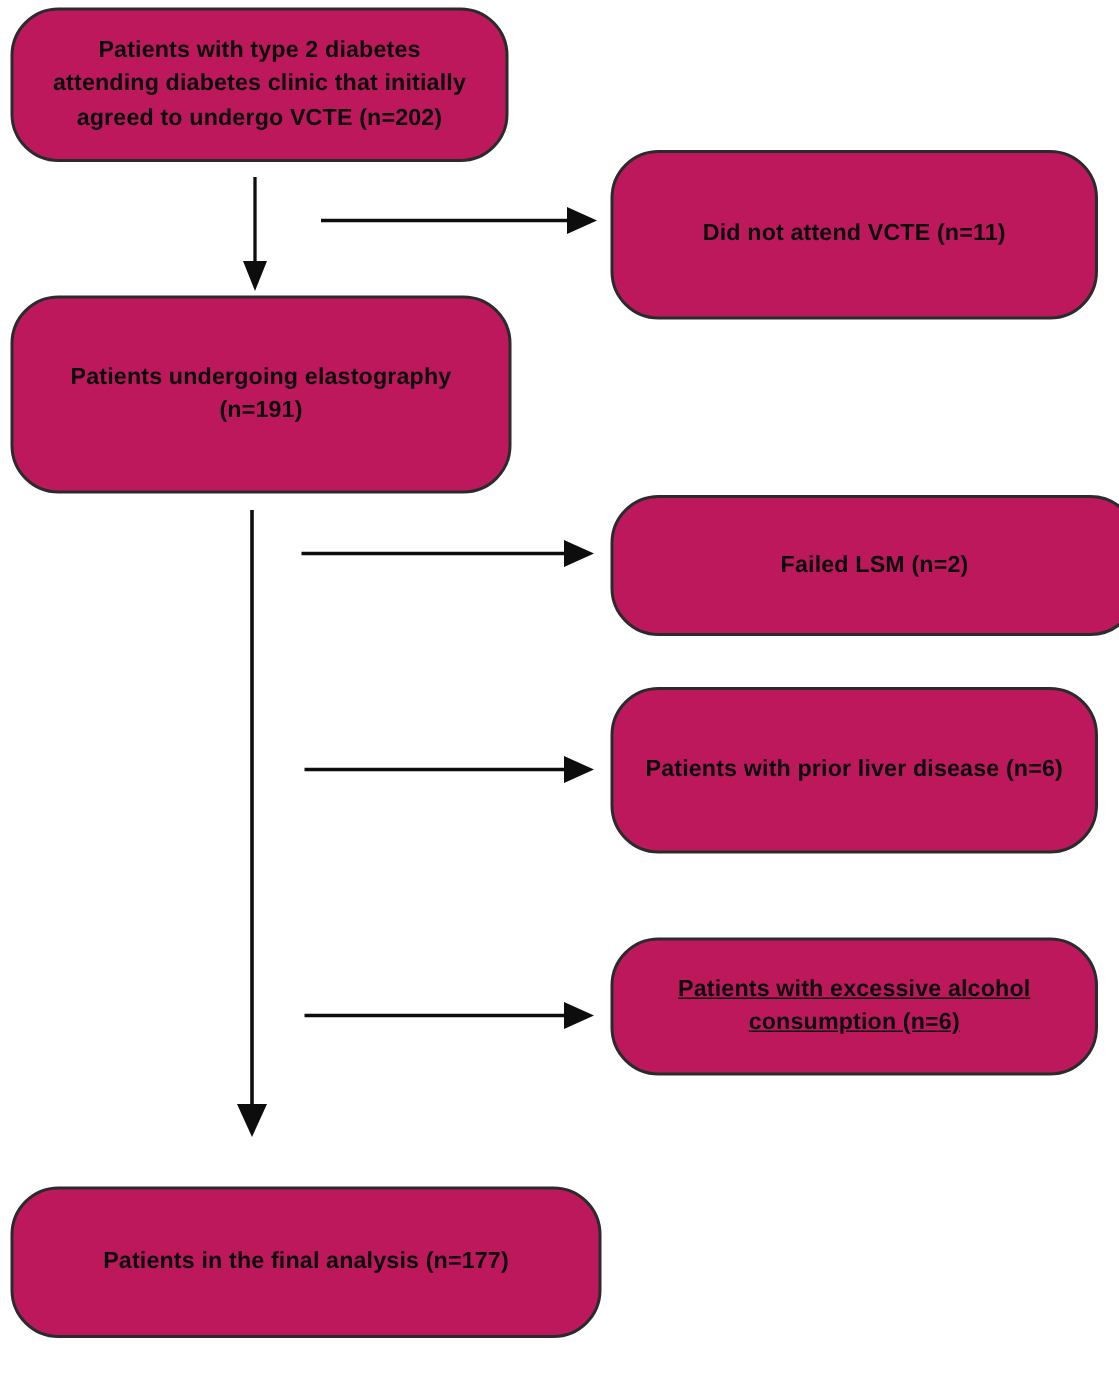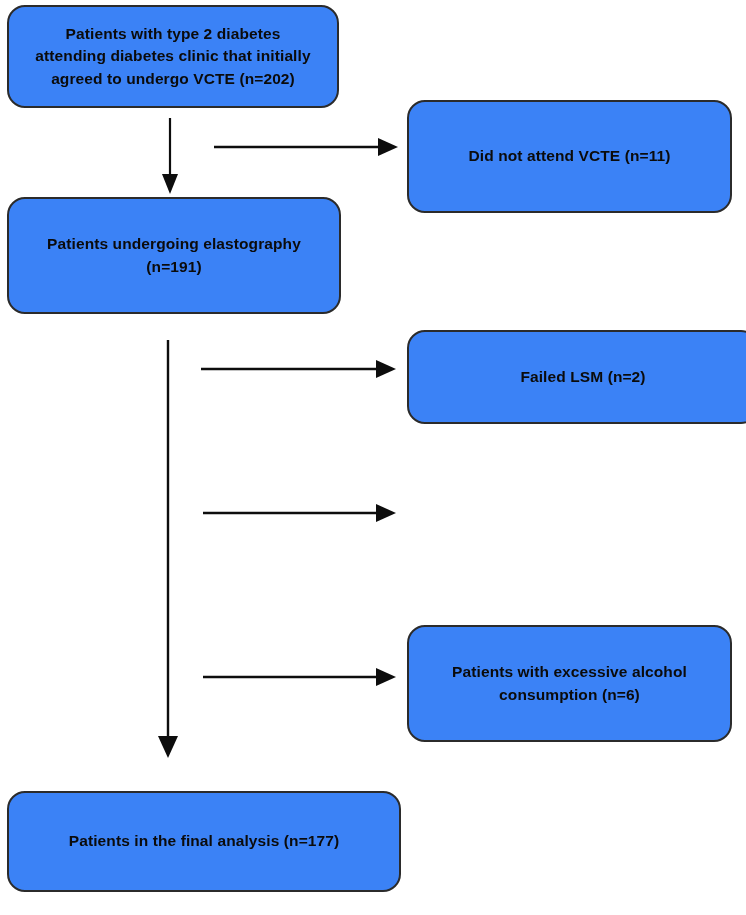--- a/index.html
+++ b/index.html
@@ -13,50 +13,50 @@
   #canvas {
     position: relative;
     width: 746px;
     height: 915px;
     background: #ffffff;
     overflow: hidden;
   }
   .node {
     position: absolute;
     box-sizing: border-box;
-    background: #3b82f6;
+    background: #be185d;
     border: 2.5px solid #2b2b2b;
-    border-radius: 18px;
+    border-radius: 32px;
     display: flex;
     align-items: center;
     justify-content: flex-start;
     text-align: center;
     color: #0b0b0b;
     font-size: 15.5px;
     line-height: 1.45;
     letter-spacing: 0.1px;
     padding: 4px 14px;
     font-weight: 700;
   }
   .node .label {
     display: block;
     width: 100%;
     white-space: pre-line;
   }
 
   
   #node-enrolled   { left: 7px;   top: 5px;   width: 332px; height: 103px; }
-  #node-elastography { left: 7px; top: 197px; width: 334px; height: 117px; }
+  #node-elastography { left: 7px; top: 197px; width: 334px; height: 132px; }
   #node-final      { left: 7px;   top: 791px; width: 394px; height: 101px; }
 
   
   #node-noattend   { left: 407px; top: 100px; width: 325px; height: 113px; }
   #node-failedlsm  { left: 407px; top: 330px; width: 352px; height: 94px;  }
   #node-liver      { left: 407px; top: 458px; width: 325px; height: 111px; }
-  #node-alcohol    { left: 407px; top: 625px; width: 325px; height: 117px; }
+  #node-alcohol    { left: 407px; top: 625px; width: 325px; height: 92px; text-decoration: underline; }
 
   
   .conn { position: absolute; overflow: visible; }
   .conn svg { display: block; overflow: visible; }
   .ln { stroke: #0d0d0d; fill: none; }
   .ah { fill: #0d0d0d; }
 
   #conn-down-short { left: 0; top: 0; }
   #conn-down-long  { left: 0; top: 0; }
   #conn-out-1      { left: 0; top: 0; }
@@ -123,20 +123,23 @@
 
   <div class="node" id="node-elastography">
     <span class="label">Patients undergoing elastography
 (n=191)</span>
   </div>
 
   <div class="node" id="node-failedlsm">
     <span class="label">Failed LSM (n=2)</span>
   </div>
 
+  <div class="node" id="node-liver">
+    <span class="label">Patients with prior liver disease (n=6)</span>
+  </div>
 
   <div class="node" id="node-alcohol">
     <span class="label">Patients with excessive alcohol
 consumption (n=6)</span>
   </div>
 
   <div class="node" id="node-final">
     <span class="label">Patients in the final analysis (n=177)</span>
   </div>
 

